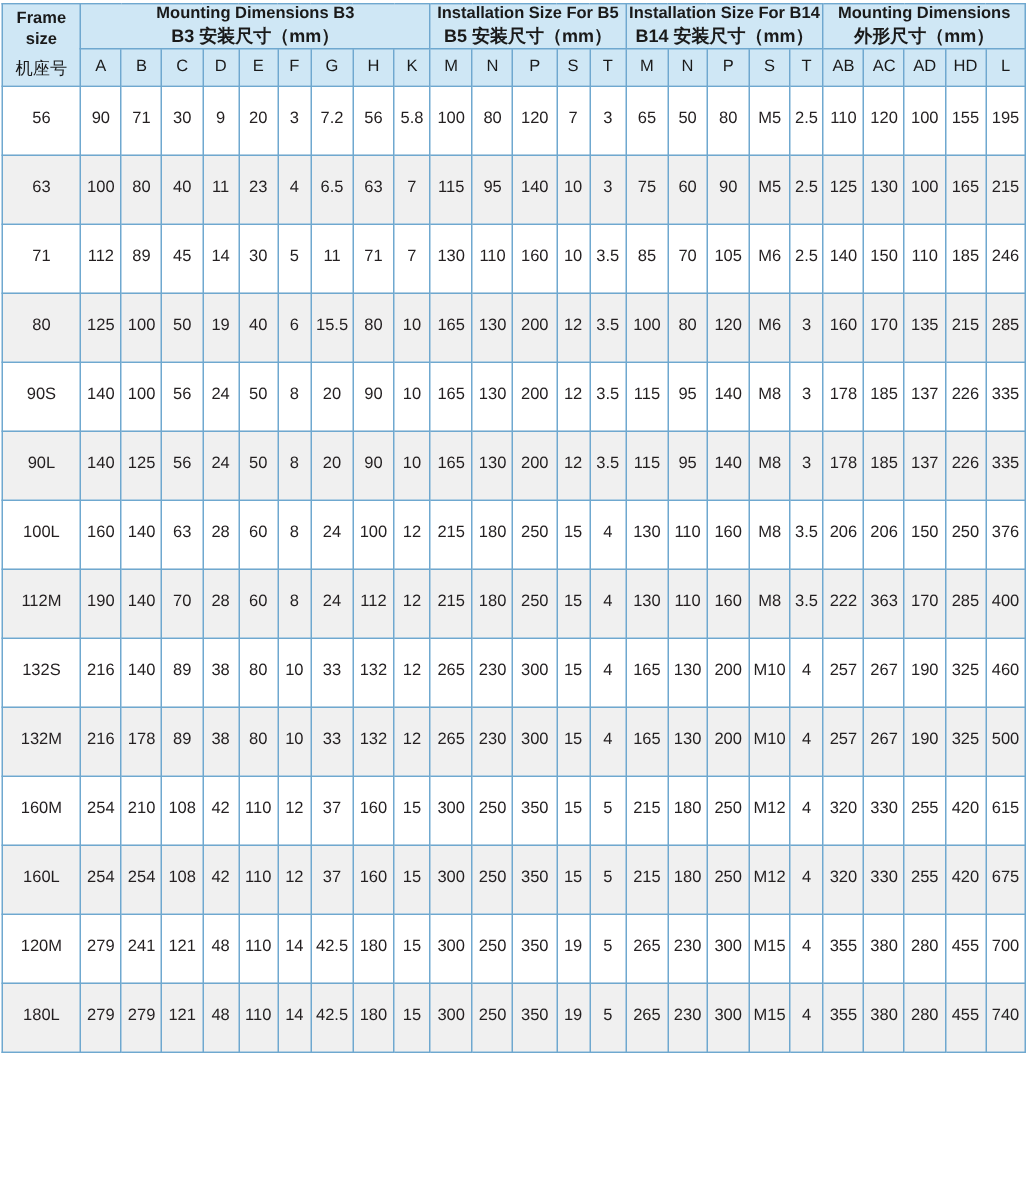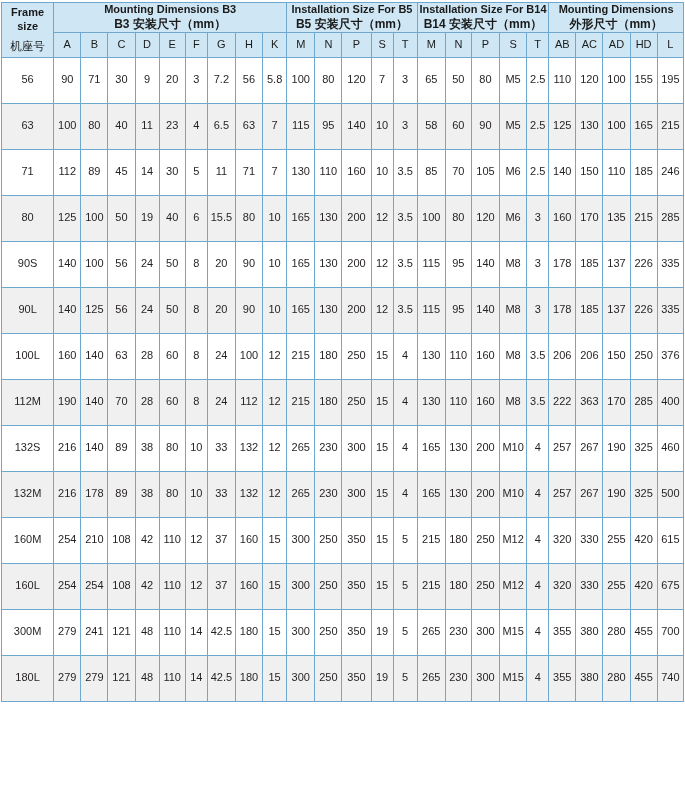--- a/index.html
+++ b/index.html
@@ -181,21 +181,21 @@
           <td class="val">23</td>
           <td class="val">4</td>
           <td class="val">6.5</td>
           <td class="val">63</td>
           <td class="val">7</td>
           <td class="val">115</td>
           <td class="val">95</td>
           <td class="val">140</td>
           <td class="val">10</td>
           <td class="val">3</td>
-          <td class="val">58</td>
+          <td class="val">75</td>
           <td class="val">60</td>
           <td class="val">90</td>
           <td class="val">M5</td>
           <td class="val">2.5</td>
           <td class="val">125</td>
           <td class="val">130</td>
           <td class="val">100</td>
           <td class="val">165</td>
           <td class="val">215</td>
         </tr>
@@ -463,21 +463,21 @@
           <td class="val">250</td>
           <td class="val">M12</td>
           <td class="val">4</td>
           <td class="val">320</td>
           <td class="val">330</td>
           <td class="val">255</td>
           <td class="val">420</td>
           <td class="val">675</td>
         </tr>
         <tr>
-          <td class="frame">300M</td>
+          <td class="frame">120M</td>
           <td class="val">279</td>
           <td class="val">241</td>
           <td class="val">121</td>
           <td class="val">48</td>
           <td class="val">110</td>
           <td class="val">14</td>
           <td class="val">42.5</td>
           <td class="val">180</td>
           <td class="val">15</td>
           <td class="val">300</td>

